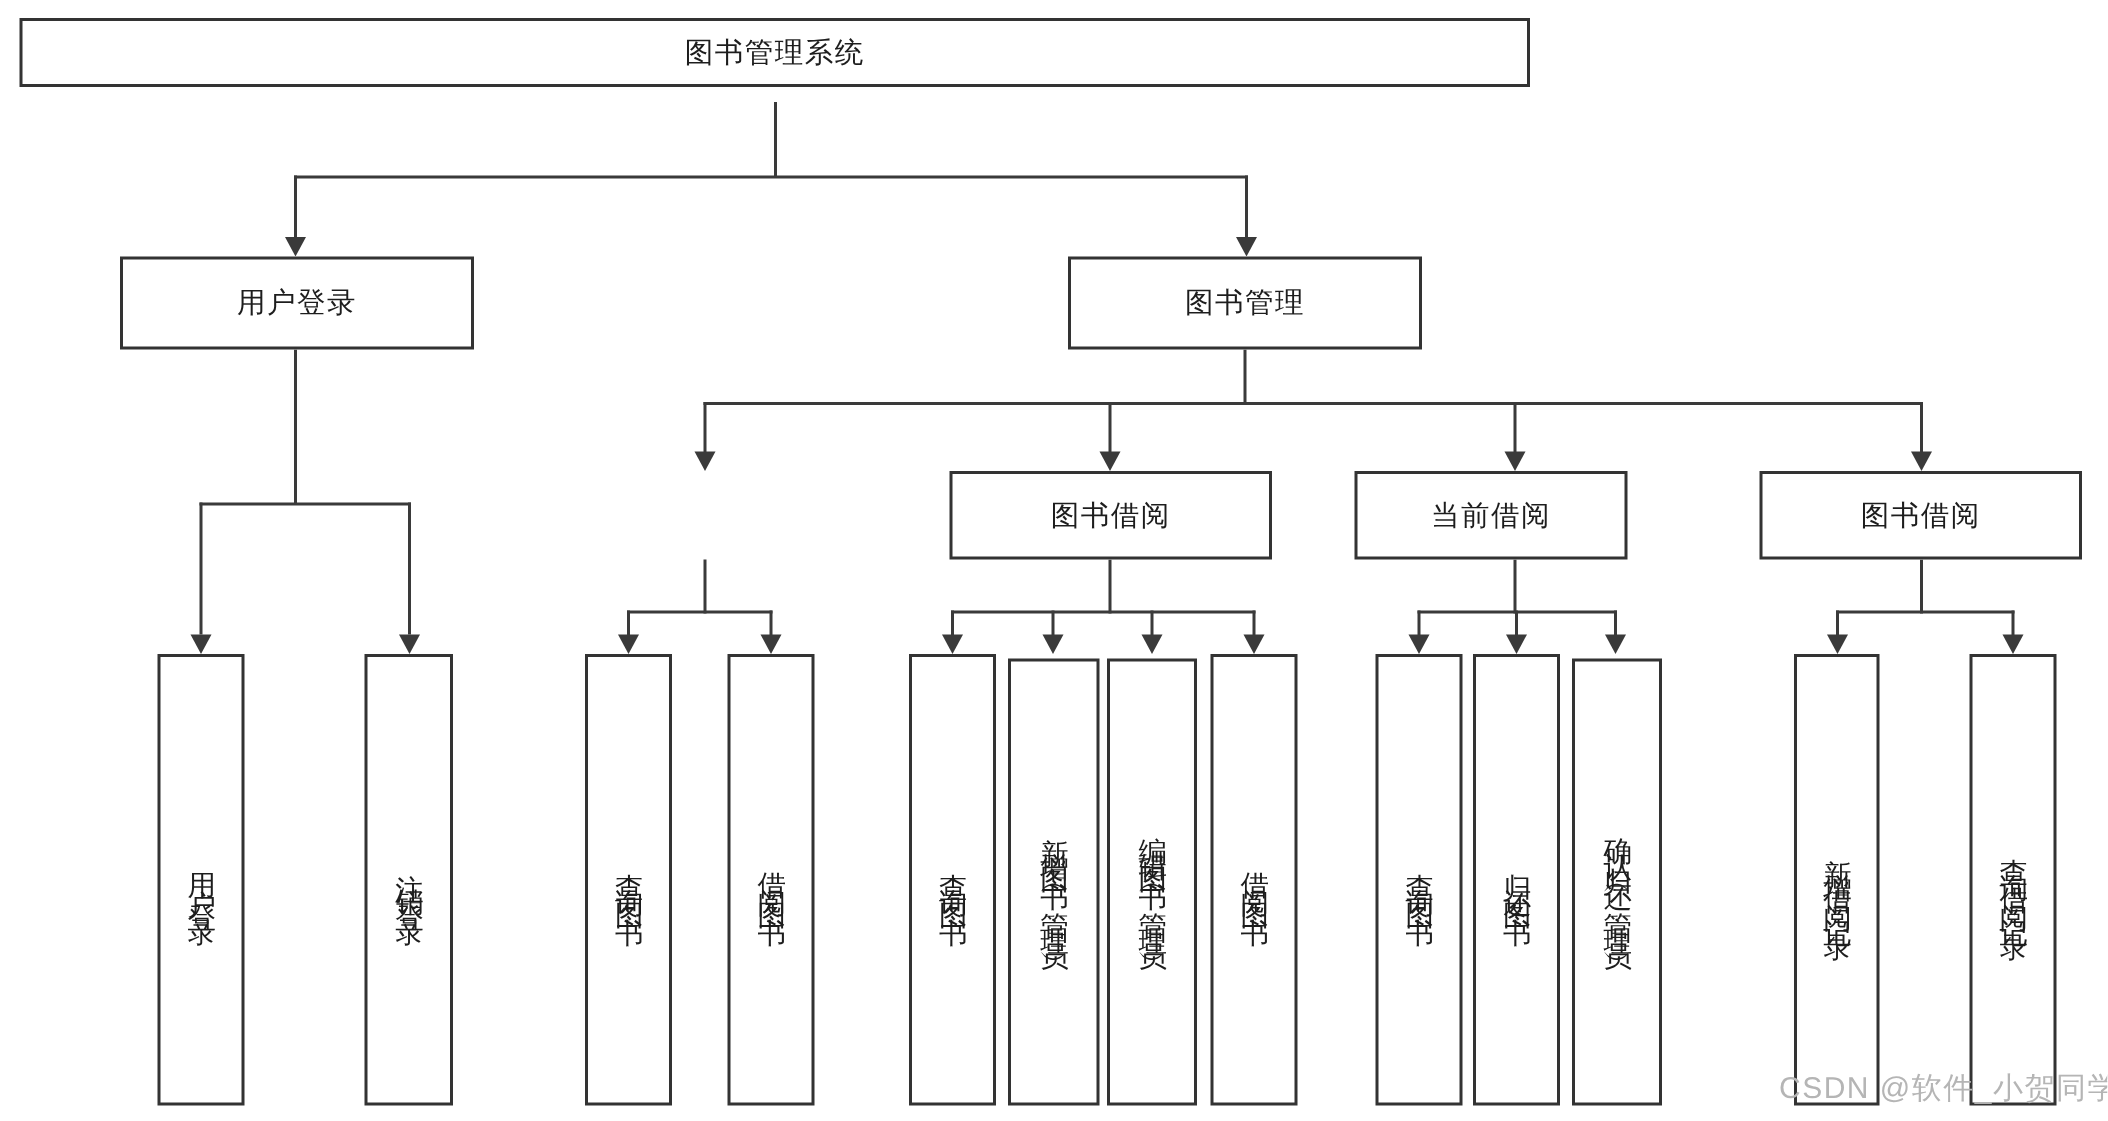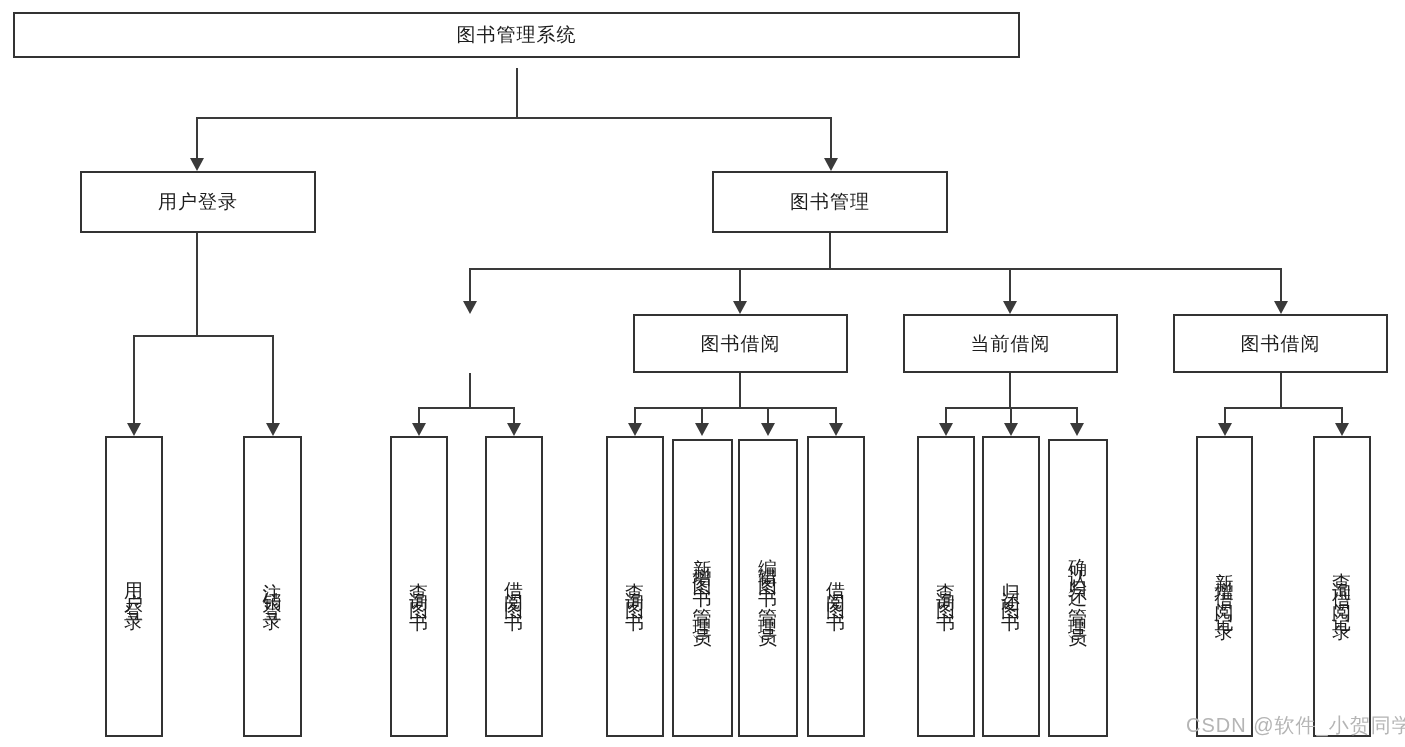--- a/index.html
+++ b/index.html
@@ -95,21 +95,21 @@
   <div class="vline" style="left:739px;top:268px;height:34px;"></div>
   <div class="arrow" style="left:733px;top:301px;"></div>
   <div class="vline" style="left:1009px;top:268px;height:34px;"></div>
   <div class="arrow" style="left:1003px;top:301px;"></div>
   <div class="vline" style="left:1280px;top:268px;height:34px;"></div>
   <div class="arrow" style="left:1274px;top:301px;"></div>
 
   <div class="box" style="left:633px;top:314px;width:215px;height:59px;">
     <span>图书借阅</span>
   </div>
-  <div class="box" style="left:903px;top:314px;width:215px;height:59px;">
+  <div class="box" style="left:903px;top:314px;width:182px;height:59px;">
     <span>当前借阅</span>
   </div>
   <div class="box" style="left:1173px;top:314px;width:215px;height:59px;">
     <span>图书借阅</span>
   </div>
 
   <div class="vline" style="left:469px;top:373px;height:36px;"></div>
   <div class="hline" style="left:418px;top:407px;width:97px;"></div>
   <div class="vline" style="left:418px;top:407px;height:17px;"></div>
   <div class="arrow" style="left:412px;top:423px;"></div>

